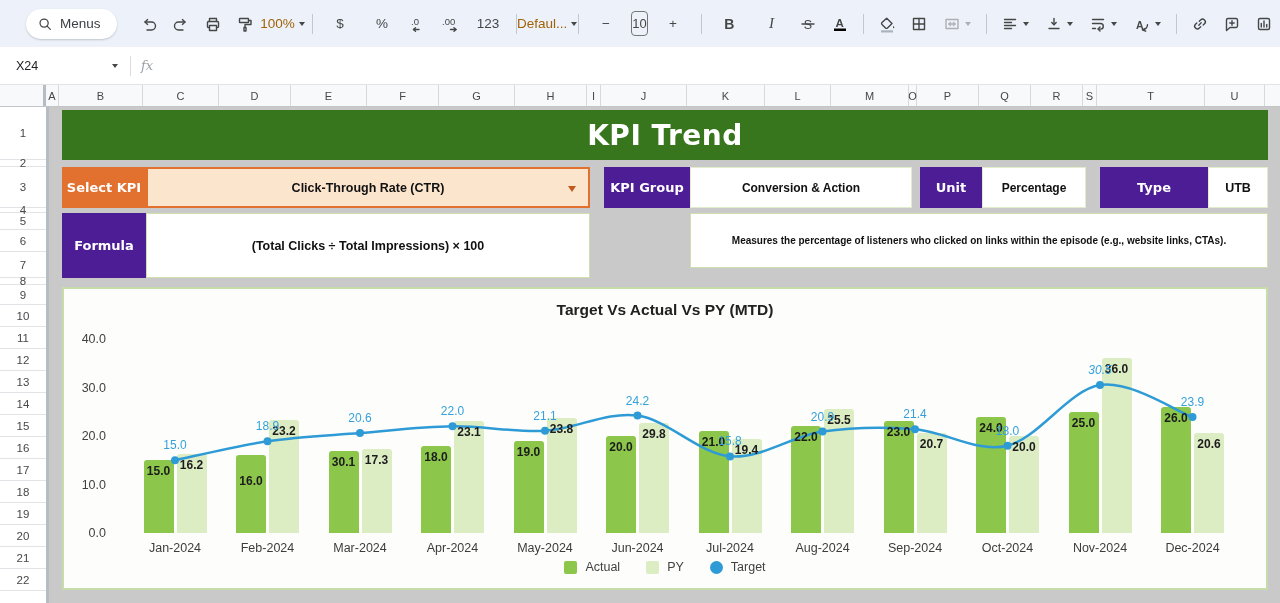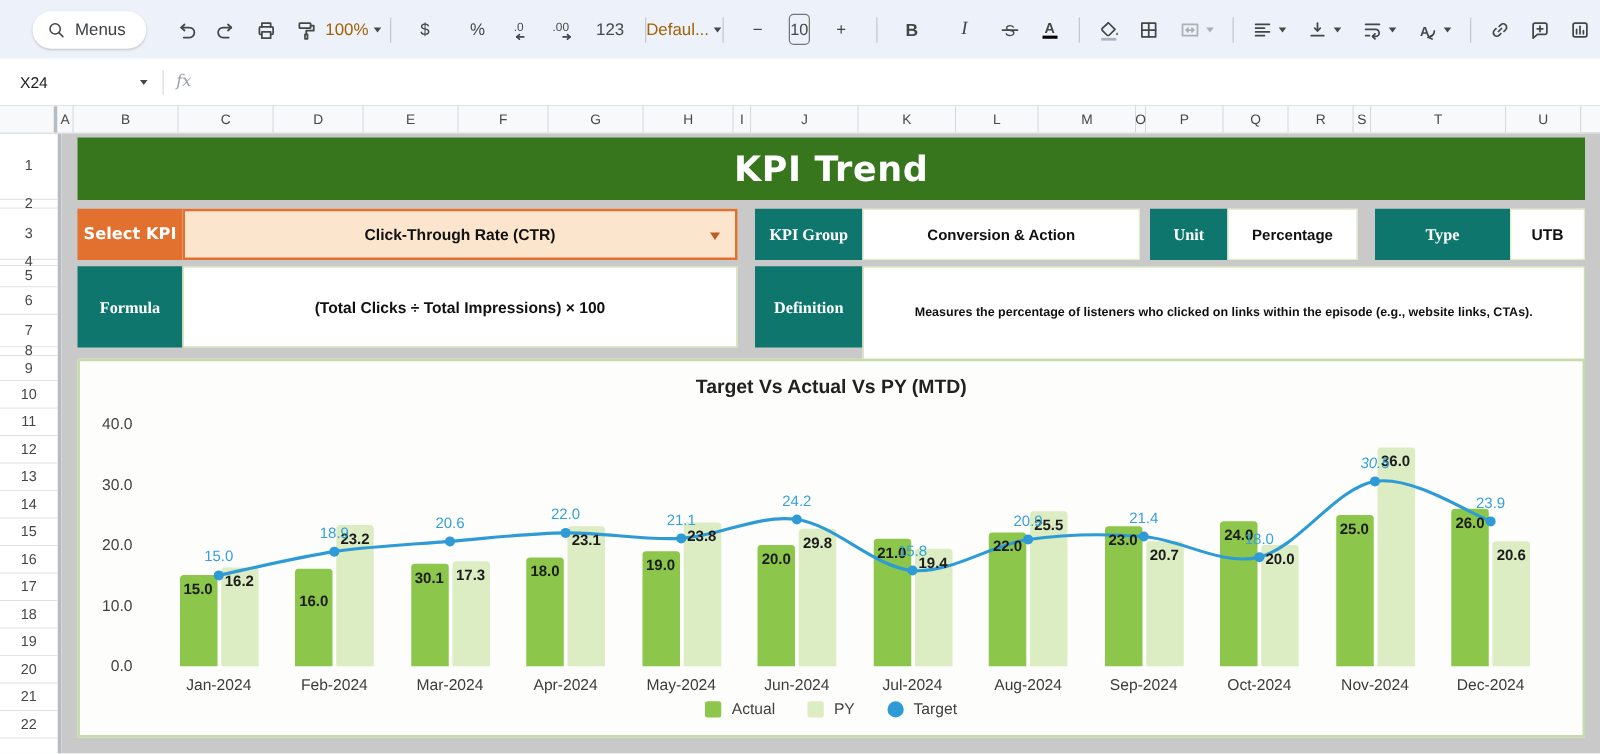--- a/index.html
+++ b/index.html
@@ -43,40 +43,40 @@
   .canvas{position:absolute;left:49px;top:0;right:0;bottom:0;background:#c9c9c9;}
   .row-headers{position:absolute;left:0;top:0;width:46px;bottom:0;background:#fff;
                border-right:3px solid #b7bbc2;}
   .row-h{width:100%;border-bottom:1px solid #e1e3e6;box-sizing:border-box;display:flex;align-items:center;
          justify-content:center;font-size:11.5px;color:#474747;background:#fff;}
   
   .blk{position:absolute;box-sizing:border-box;display:flex;align-items:center;justify-content:center;
        font-family:"DejaVu Sans",sans-serif;}
   .lbl{color:#fff;font-weight:bold;font-size:13px;}
   .orange{background:#e2702e;}
-  .green{background:#0f766e;font-family:Liberation Serif, serif;}
+  .green{background:#4c1d95;}
   .whitebox{background:#fff;border:1px solid #e0ecca;color:#111;font-weight:bold;
             font-family:"Liberation Sans",sans-serif;}
   .banner{left:62px;top:3px;width:1206px;height:50px;background:#38761d;color:#fff;font-weight:bold;
           font-size:28px;letter-spacing:.5px;}
   .sel-label{left:62px;top:60px;width:84px;height:41px;}
   .sel-value{left:146px;top:60px;width:444px;height:41px;background:#fce5cd;border:2px solid #e2702e;
              color:#111;font-weight:bold;font-size:12.5px;font-family:"Liberation Sans",sans-serif;position:relative;}
   .sel-dd{position:absolute;right:12px;top:17px;width:0;height:0;border-left:4.5px solid transparent;
           border-right:4.5px solid transparent;border-top:6px solid #c05a1f;}
   .kg-label{left:604px;top:60px;width:86px;height:41px;}
   .kg-value{left:690px;top:60px;width:222px;height:41px;font-size:12px;}
   .unit-label{left:920px;top:60px;width:62px;height:41px;}
   .unit-value{left:982px;top:60px;width:104px;height:41px;font-size:12px;}
   .type-label{left:1100px;top:60px;width:108px;height:41px;}
   .type-value{left:1208px;top:60px;width:60px;height:41px;font-size:12.5px;}
   .formula-label{left:62px;top:106px;width:84px;height:65px;}
   .formula-value{left:146px;top:106px;width:444px;height:65px;font-size:12.5px;border:1px solid #cde0ad;}
   .def-label{left:604px;top:106px;width:86px;height:65px;}
-  .def-value{left:690px;top:106px;width:578px;height:75px;font-size:10px;border:1px solid #cde0ad;padding:0 10px;}
+  .def-value{left:690px;top:106px;width:578px;height:55px;font-size:10px;border:1px solid #cde0ad;padding:0 10px;}
   
   .chart{position:absolute;left:62px;top:180px;width:1206px;height:303px;background:#fdfefb;
          border:2px solid #c6dcaa;box-sizing:border-box;font-family:"Liberation Sans",sans-serif;}
   .chart-title{position:absolute;left:0;top:12px;width:100%;text-align:center;font-weight:bold;
                font-size:15.5px;color:#212121;}
   .ytick{position:absolute;left:0;width:42px;text-align:right;font-size:12.5px;color:#424242;height:16px;line-height:16px;}
   .plot{position:absolute;left:48px;top:40px;width:1145px;height:240px;}
   .bar{position:absolute;border-radius:3px 3px 0 0;}
   .bar-label{position:absolute;width:46px;text-align:center;font-size:12px;font-weight:bold;color:#1c1c1c;z-index:3;}
   .tgt-label{position:absolute;width:56px;text-align:center;font-size:12px;color:#35a0dc;z-index:4;}
@@ -309,21 +309,20 @@
 
     <div class="blk lbl green unit-label">Unit</div>
     <div class="blk whitebox unit-value">Percentage</div>
 
     <div class="blk lbl green type-label">Type</div>
     <div class="blk whitebox type-value">UTB</div>
 
     <div class="blk lbl green formula-label">Formula</div>
     <div class="blk whitebox formula-value">(Total Clicks ÷ Total Impressions) × 100</div>
 
-    <div class="blk lbl green def-label">Definition</div>
     <div class="blk whitebox def-value">Measures the percentage of listeners who clicked on links within the episode (e.g., website links, CTAs).</div>
 
     <div class="chart">
       <div class="chart-title">Target Vs Actual Vs PY (MTD)</div>
       <div class="plot">
           <div class="bar" style="left: 31.5px; top: 131.25px; width: 30px; height: 72.75px; background: rgb(140, 198, 74); z-index: 1;"></div>
           <div class="bar" style="left: 64.5px; top: 125.43px; width: 30px; height: 78.57px; background: rgb(220, 236, 195); z-index: 1;"></div>
           <div class="bar-label" style="left: 23.5px; top: 135.25px;">15.0</div>
           <div class="bar-label" style="left: 56.5px; top: 129.43px;">16.2</div>
           <div class="tgt-label" style="left: 35px; top: 109.25px;">15.0</div>

